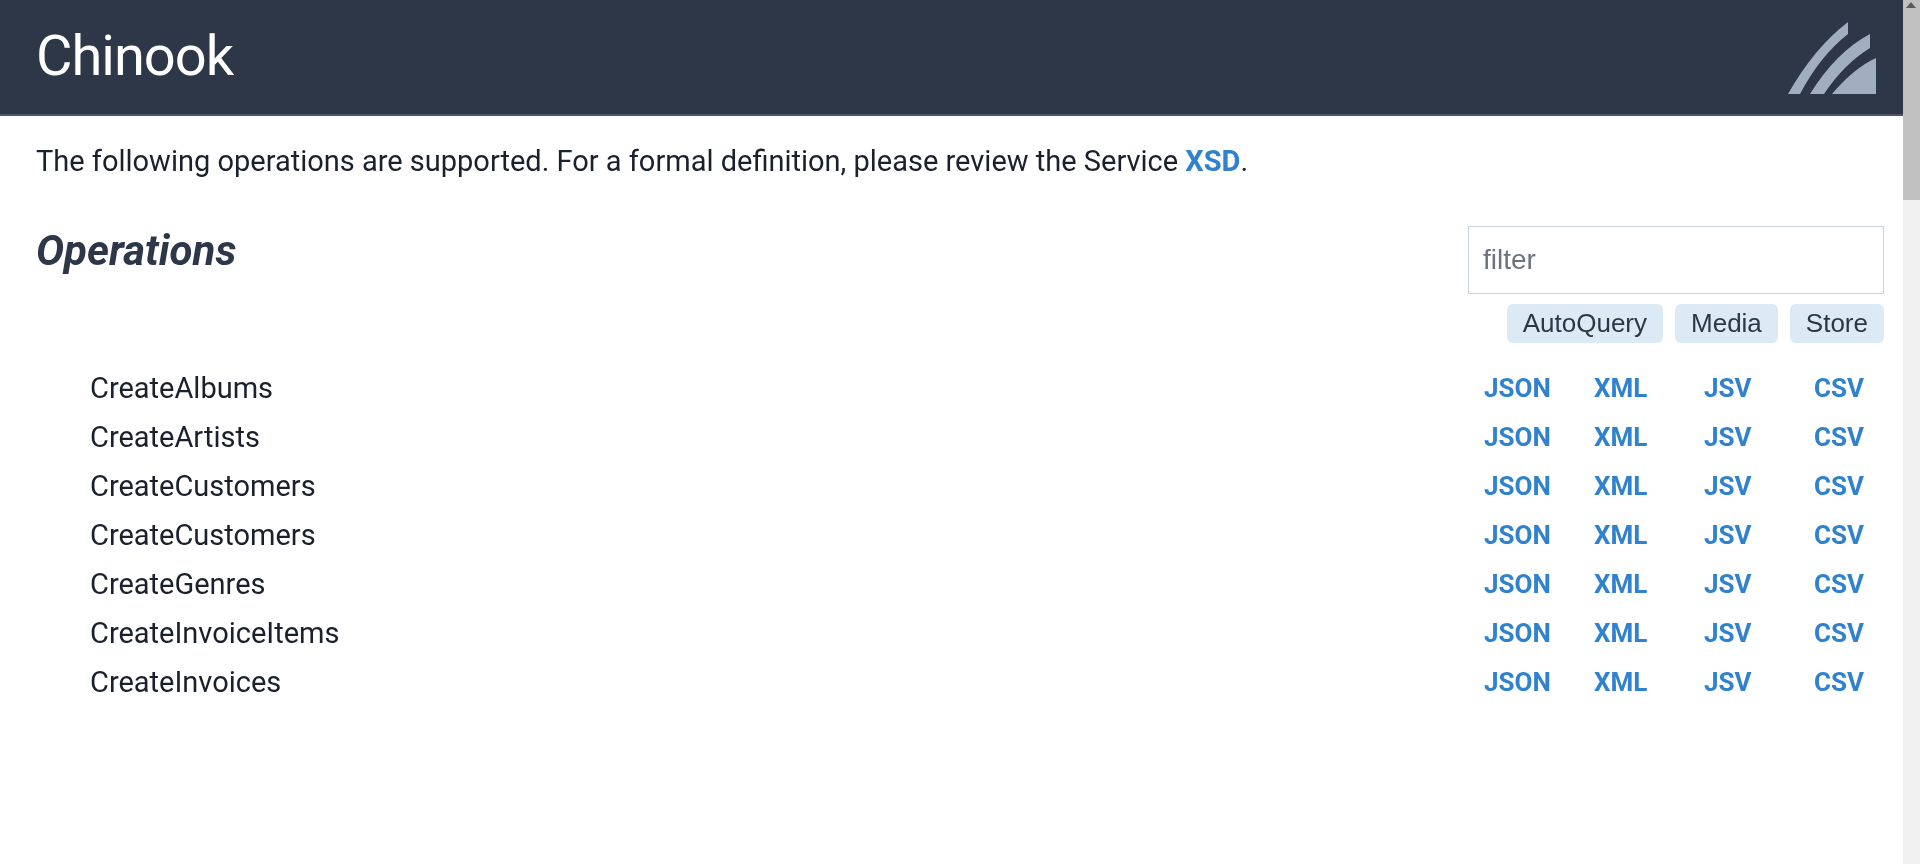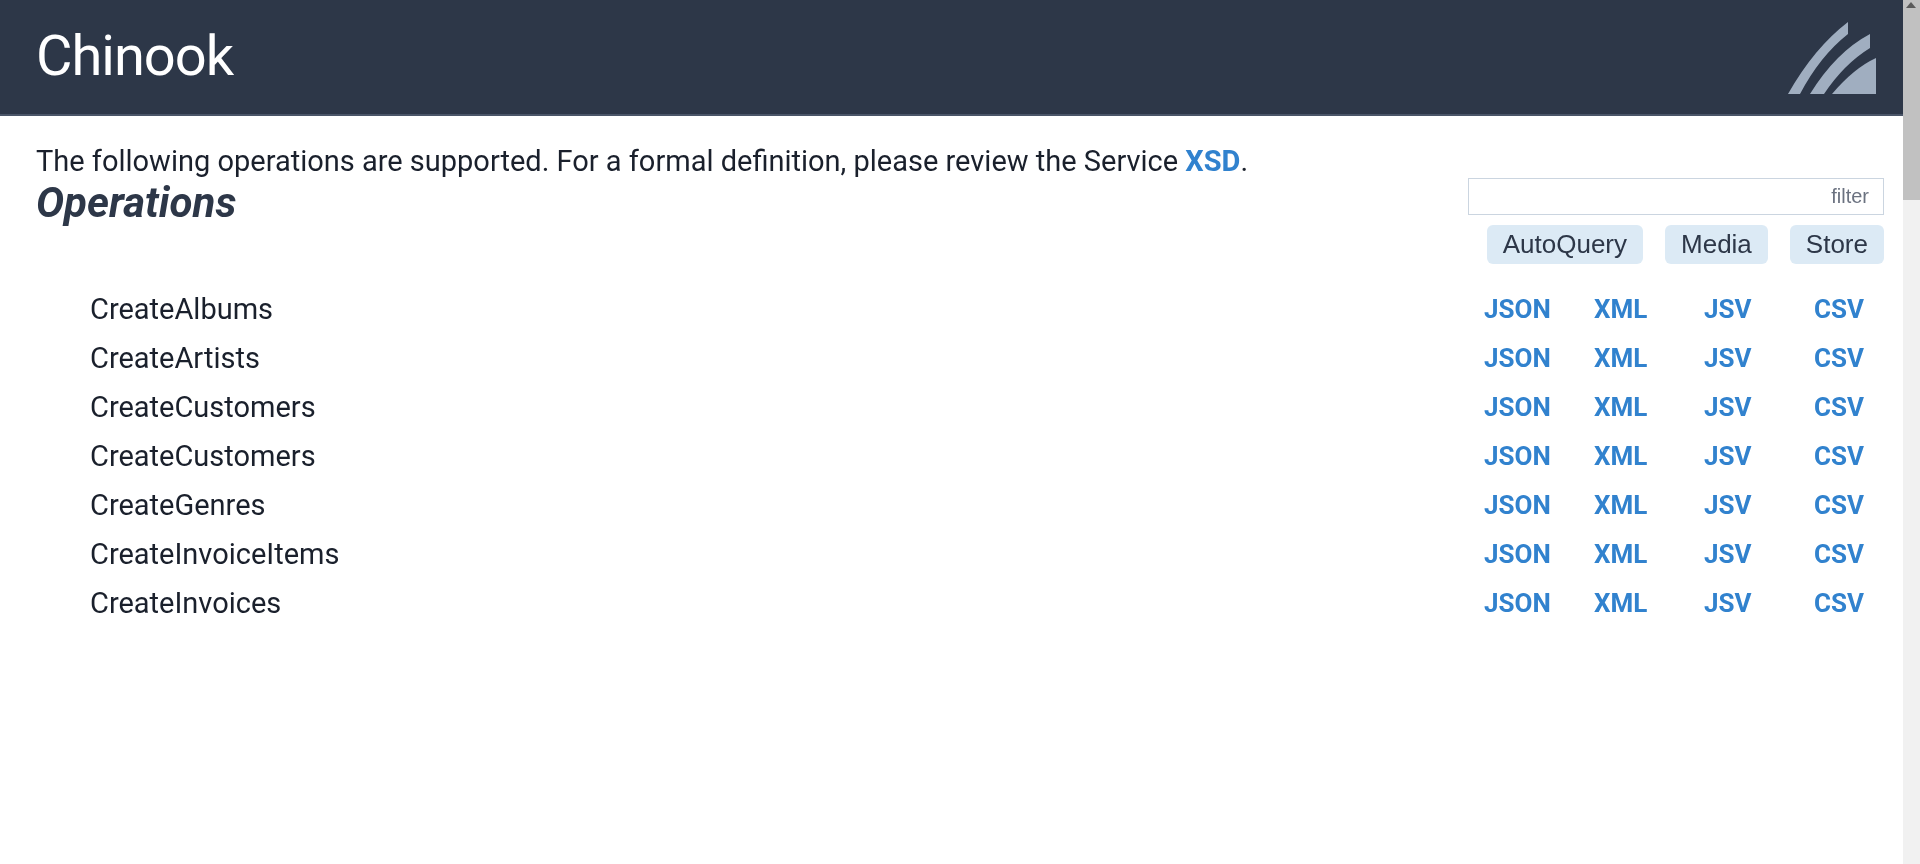--- a/index.html
+++ b/index.html
@@ -32,20 +32,21 @@
       width: 100px;
       height: 80px;
     }
     .content {
       padding: 28px 36px 30px 36px;
     }
     .intro {
       font-size: 29px;
       color: #1a202c;
       font-weight: 400;
+      margin-bottom: 48px;
     }
     .intro .xsd-link {
       color: #3182ce;
       font-weight: 700;
       text-decoration: none;
       cursor: pointer;
     }
     .ops-header-row {
       display: flex;
       align-items: flex-start;
@@ -59,35 +60,34 @@
       font-style: italic;
     }
     .right-col {
       display: flex;
       flex-direction: column;
       align-items: flex-end;
       gap: 10px;
     }
     .filter-input {
       width: 416px;
-      height: 37px;
-      font-size: 20px;
+      height: 68px;
+      font-size: 28px;
       padding: 6px 14px;
       border: 1px solid #cbd5e0;
       background: #ffffff;
       color: #4a5568;
       outline: none;
-      text-align: right;
     }
     .filter-input::placeholder {
       color: #6b7280;
     }
     .chips {
       display: flex;
-      gap: 22px;
+      gap: 12px;
     }
     .chip {
       background: #dceaf5;
       color: #2d3748;
       font-size: 26px;
       padding: 4px 16px;
       border-radius: 6px;
       cursor: pointer;
       border: none;
     }

